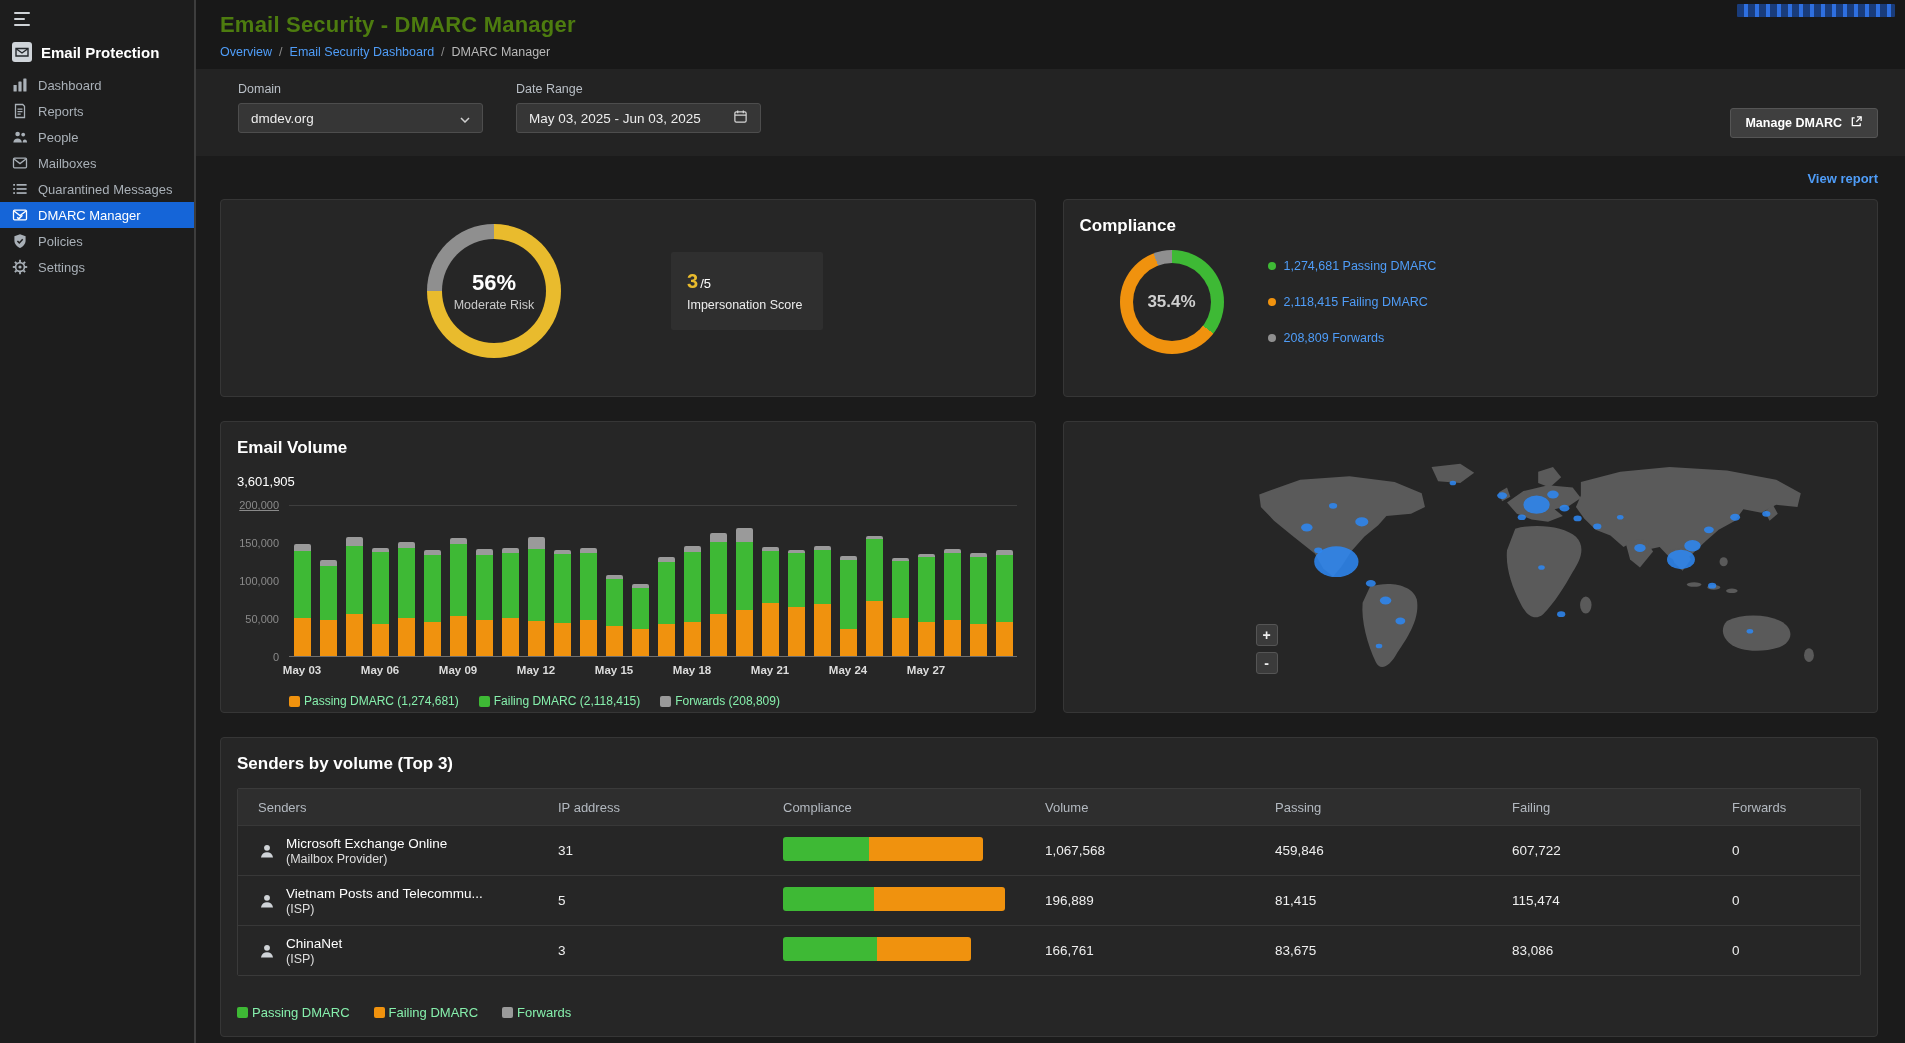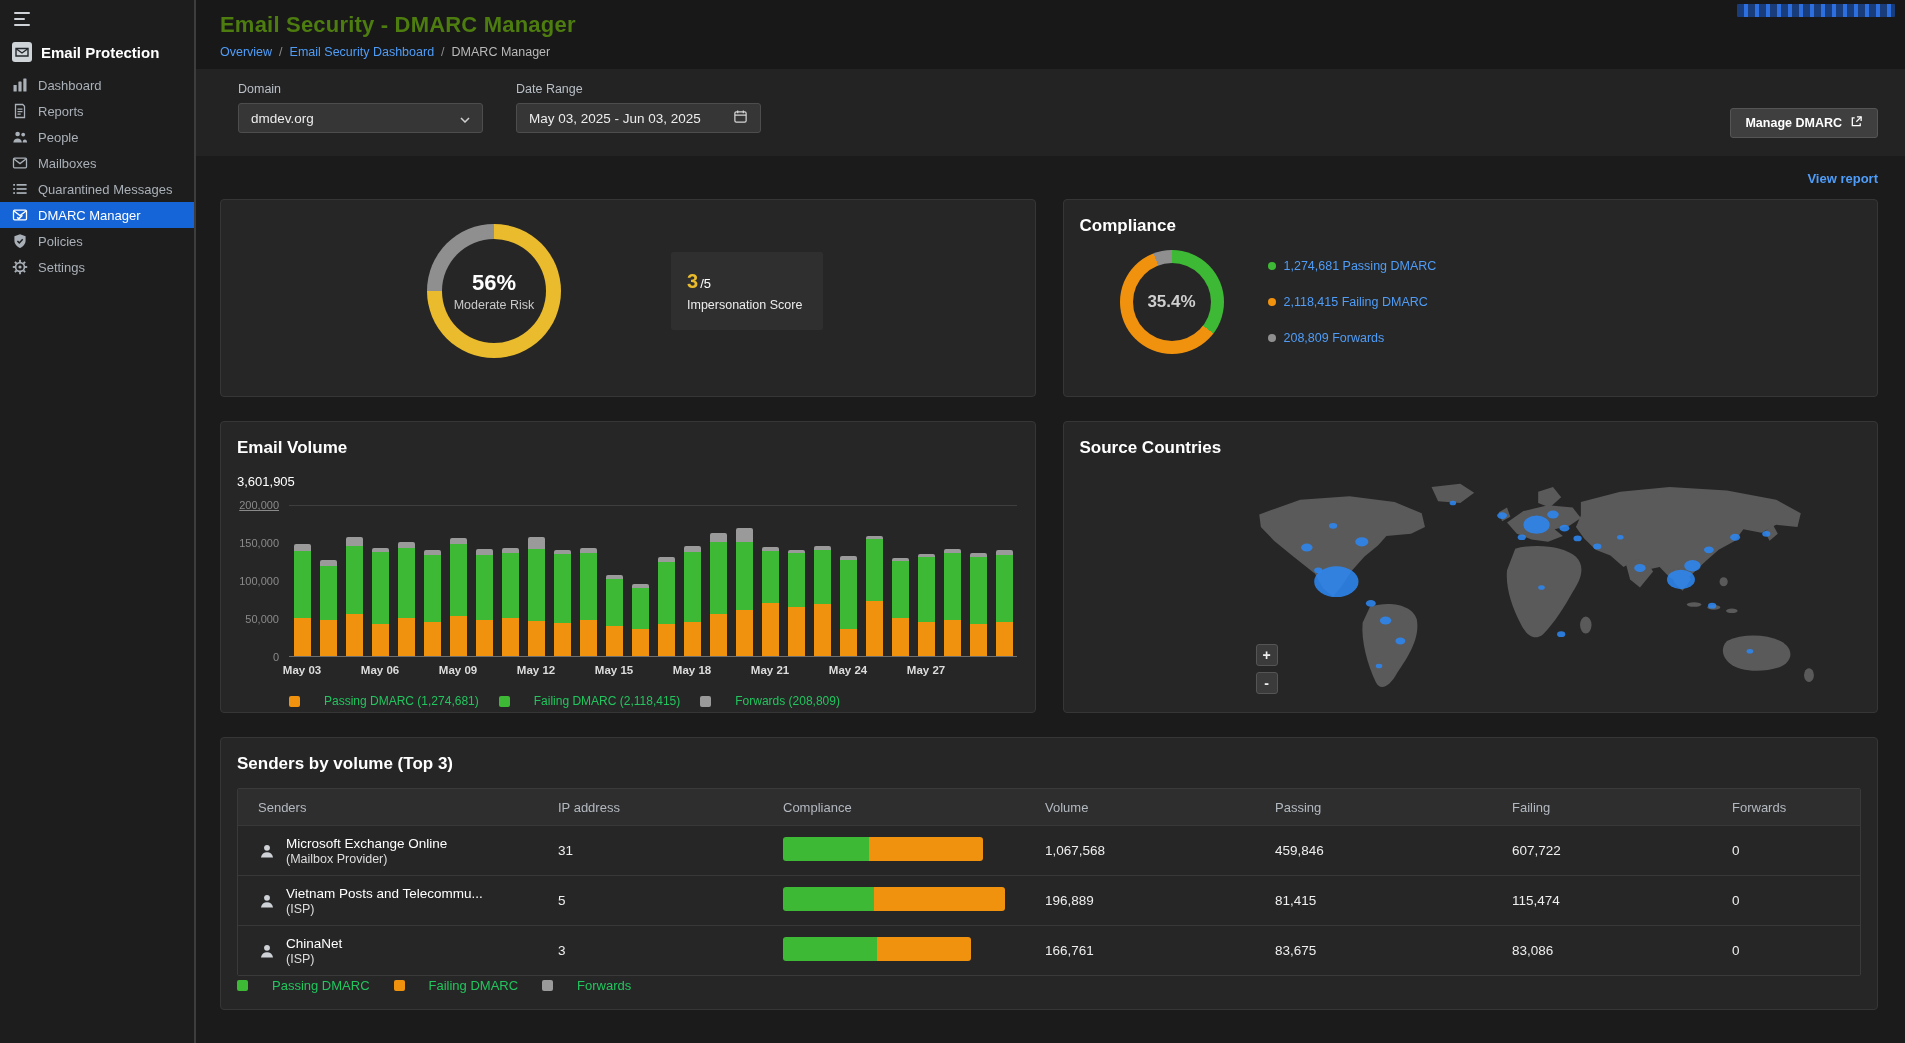--- a/index.html
+++ b/index.html
@@ -88,21 +88,21 @@
   .plot{position:relative;width:728px;height:152px;border-bottom:1px solid #6f6f6f}
   .grid-top{position:absolute;top:0;left:0;right:0;border-top:1px solid #3e3e3e}
   .bars{position:absolute;inset:0;display:flex;align-items:flex-end}
   .bar-slot{width:26px;flex:none;display:flex;justify-content:center;align-items:flex-end}
   .bar{width:17px;display:flex;flex-direction:column-reverse;border-radius:2px 2px 0 0;overflow:hidden}
   .seg{width:100%}
   .x-labels{display:flex;margin-top:7px}
   .x-slot{width:26px;flex:none;display:flex;justify-content:center;overflow:visible}
   .x-slot span{font-size:11.5px;font-weight:700;color:#dcdcdc;white-space:nowrap}
   .ev-legend{display:flex;gap:20px;margin:18px 0 0 52px}
-  .ev-leg,.tl-item{display:flex;align-items:center;gap:24px;font-size:12px;color:#22c55e}
+  .ev-leg,.tl-item{display:flex;align-items:center;gap:4px;font-size:12px;color:#86efac}
   .leg-sq{width:11px;height:11px;border-radius:2px;flex:none;display:inline-block}
 
   
   .map-wrap{position:relative;height:240px;margin-top:4px}
   .map-wrap svg{position:absolute;left:130px;top:8px;width:640px;height:228px}
   .land{fill:#5a5a5a}
   #bubbles circle{fill:#2e86f0;opacity:.88}
   .zoom{position:absolute;left:176px;bottom:8px;display:flex;flex-direction:column;gap:6px}
   .zoom button{width:22px;height:22px;background:#3b3b3b;border:1px solid #555;border-radius:3px;
     color:#eee;font-size:14px;font-weight:700;line-height:1;cursor:pointer;font-family:"Liberation Sans",sans-serif}
@@ -116,21 +116,21 @@
   .cell{padding-left:20px;white-space:nowrap;overflow:hidden}
   .sender-cell{display:flex;align-items:center;gap:10px}
   .sender-icon{width:18px;height:18px;color:#cfd3d7;flex:none}
   .sender-icon svg{width:18px;height:18px}
   .sender-txt{display:flex;flex-direction:column;gap:1px}
   .sender-name{font-size:13.5px;color:#fff}
   .sender-type{font-size:12.5px;color:#dedede}
   .comp-bar{height:24px;border-radius:3px;overflow:hidden;display:inline-flex}
   .cb-g{background:#3eb935;height:100%}
   .cb-o{background:#f0920e;height:100%}
-  .table-legend{display:flex;gap:24px;margin-top:2px}
+  .table-legend{display:flex;gap:24px;margin-top:29px}
   .tl-item{font-size:13px}
 </style>
 </head>
 <body>
 
 <div class="app">
 
   <aside class="sidebar">
     <div class="menu-btn">
       <svg viewBox="0 0 18 14" fill="#cfd3d7">
@@ -647,21 +647,20 @@
                 <span>Failing DMARC (2,118,415)</span>
               </div>
               <div class="ev-leg">
                 <span class="leg-sq" style="background:#9a9a9a"></span>
                 <span>Forwards (208,809)</span>
               </div>
             </div>
         </section>
 
         <section class="card">
-          <h2>Source Countries</h2>
           <div class="map-wrap">
             <svg viewBox="0 0 780 400" preserveAspectRatio="none">
               <g class="land">
                 <path d="M60 78 L110 52 L170 46 L225 56 L258 76 L262 100 L245 112 L215 116 L205 132 L188 152 L172 178 L160 205 L150 222 L138 208 L128 182 L100 150 L78 124 L62 100 Z"></path>
                 <path d="M270 30 L305 24 L322 40 L305 58 L278 55 Z"></path>
                 <path d="M195 240 C220 228 248 238 252 262 C256 292 244 324 228 356 C220 378 208 390 202 372 C192 342 184 300 186 268 Z"></path>
                 <path d="M352 74 L362 66 L366 82 L356 90 Z"></path>
                 <path d="M400 38 L418 30 L428 48 L414 66 L400 58 Z"></path>
                 <path d="M362 92 L382 72 L412 62 L442 66 L452 84 L438 98 L420 104 L430 116 L412 126 L392 122 L374 112 Z"></path>
                 <path d="M372 138 C398 128 432 134 446 152 C458 170 452 192 442 214 C432 240 420 268 406 288 C396 300 386 292 378 268 C368 240 360 206 362 176 Z"></path>

